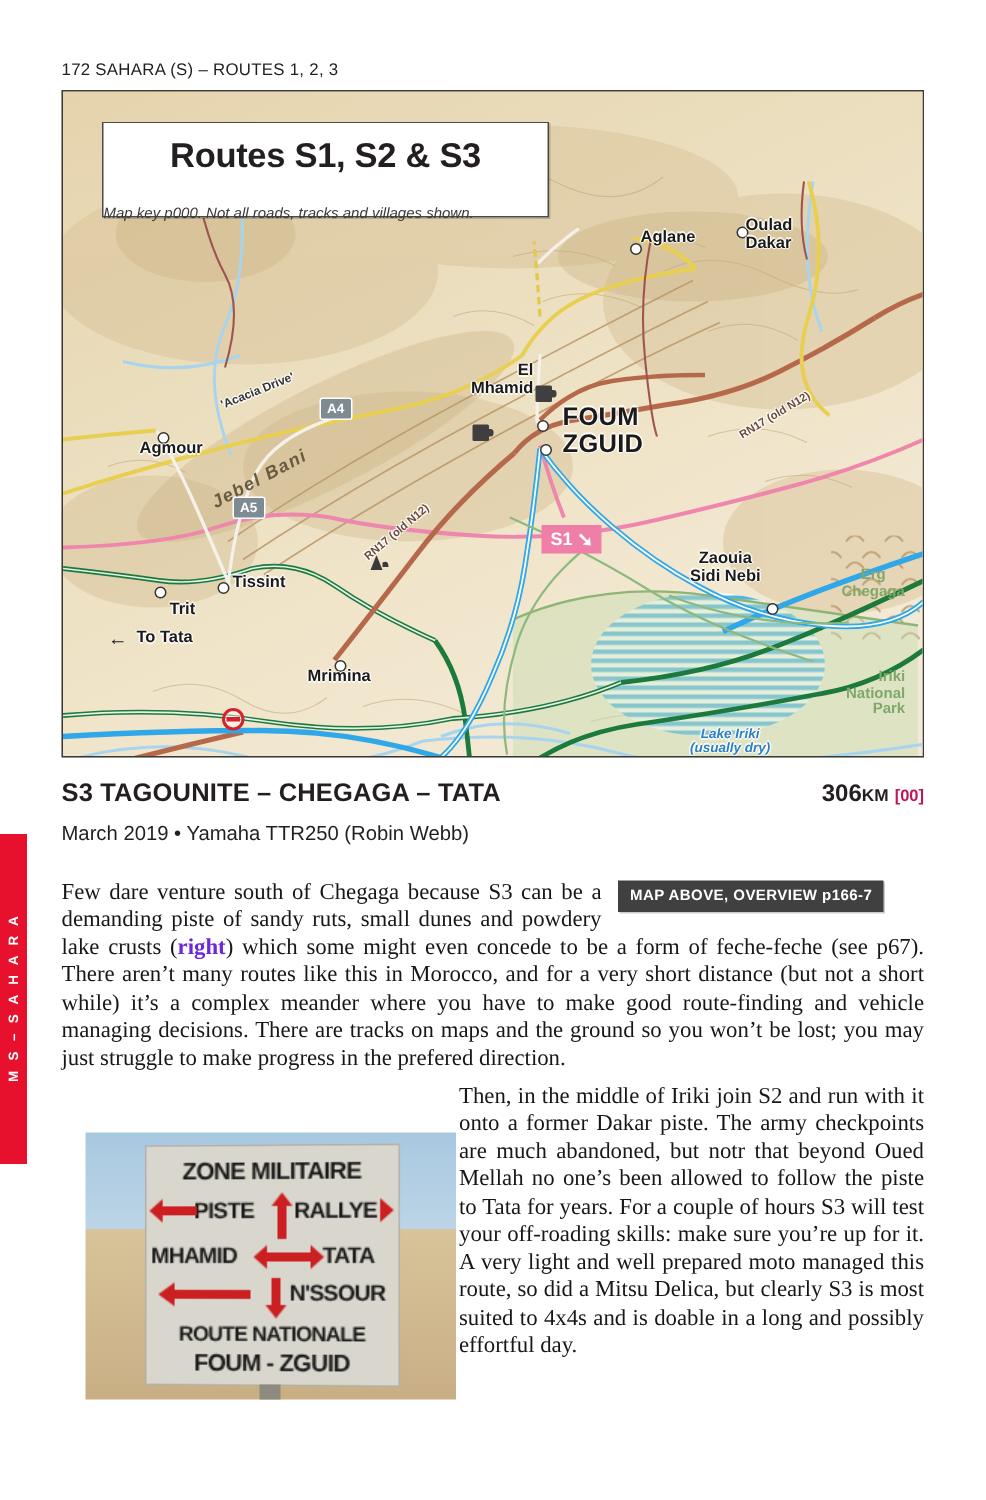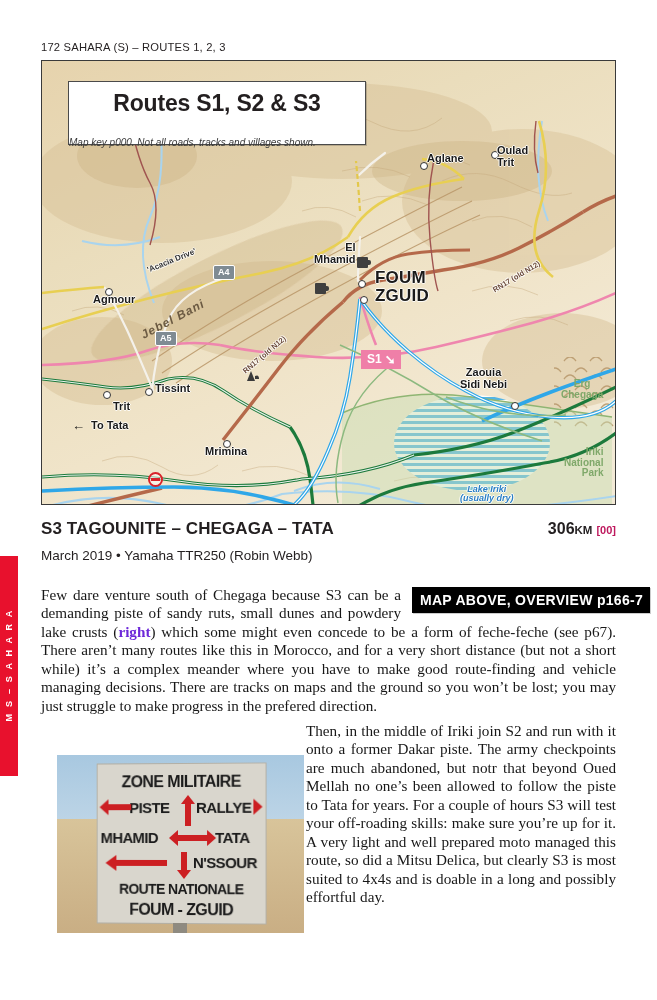--- a/index.html
+++ b/index.html
@@ -162,22 +162,22 @@
   #route-dist-unit { font-size: 11.5px; }
   #route-ref { color: #be185d; font-weight: bold; font-size: 11px; margin-left: 4px; margin-top: 40px; }
 
   #route-byline {
     position: absolute; left: 41px; top: 548px;
     font-size: 13.5px; color: #231f20;
   }
 
   #mapref-badge {
     position: absolute; left: 412px; top: 587px;
-    background: #000000; color: #ffffff;
-    font-size: 14px; font-weight: bold;
+    background: #404040; color: #ffffff;
+    font-size: 10px; font-weight: bold;
     padding: 5px 7px 5px 8px;
     letter-spacing: .3px;
     box-shadow: 1px 1px 0 rgba(0,0,0,.2);
   }
 
   .body-serif {
     font-family: "Liberation Serif", serif;
     font-size: 15.2px;
     line-height: 1.215;
     color: #171717;
@@ -402,21 +402,21 @@
     <div class="mdot" style="left:316px;top:219px"></div>
     <div class="mdot" style="left:318px;top:235px"></div>
     <div class="mdot" style="left:63px;top:227px"></div>
     <div class="mdot" style="left:103px;top:327px"></div>
     <div class="mdot" style="left:61px;top:330px"></div>
     <div class="mdot" style="left:181px;top:379px"></div>
     <div class="mdot" style="left:469px;top:341px"></div>
 
     <div class="mlabel town" style="left:385px;top:92px">Aglane</div>
     <div class="mlabel town" style="left:455px;top:84px">Oulad
-Trit</div>
+Dakar</div>
     <div class="mlabel town" style="left:272px;top:181px;text-align:right">El
 Mhamid</div>
     <div class="mlabel big" style="left:333px;top:208px">FOUM
 ZGUID</div>
     <div class="mlabel town" style="left:51px;top:233px">Agmour</div>
     <div class="mlabel town" style="left:113px;top:322px">Tissint</div>
     <div class="mlabel town" style="left:71px;top:340px">Trit</div>
     <div class="mlabel town" style="left:163px;top:385px">Mrimina</div>
     <div class="mlabel town" style="left:418px;top:306px;text-align:center">Zaouia
 Sidi Nebi</div>

